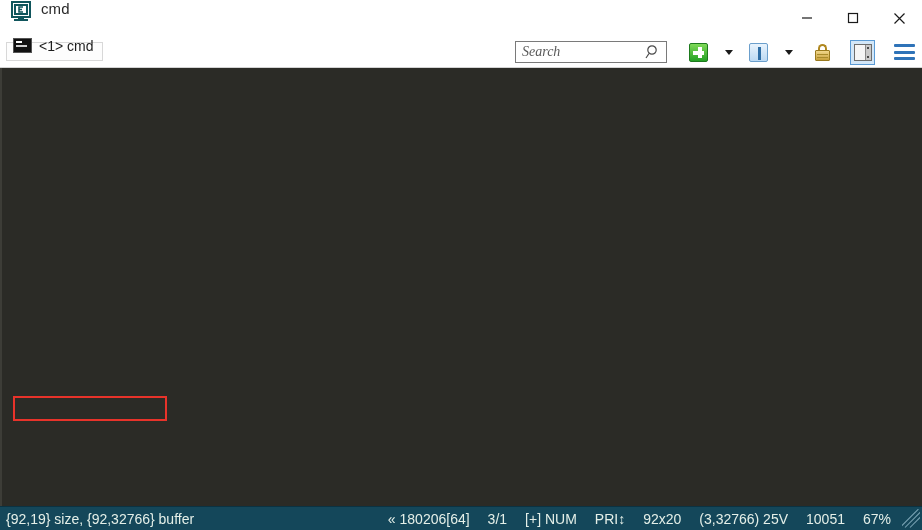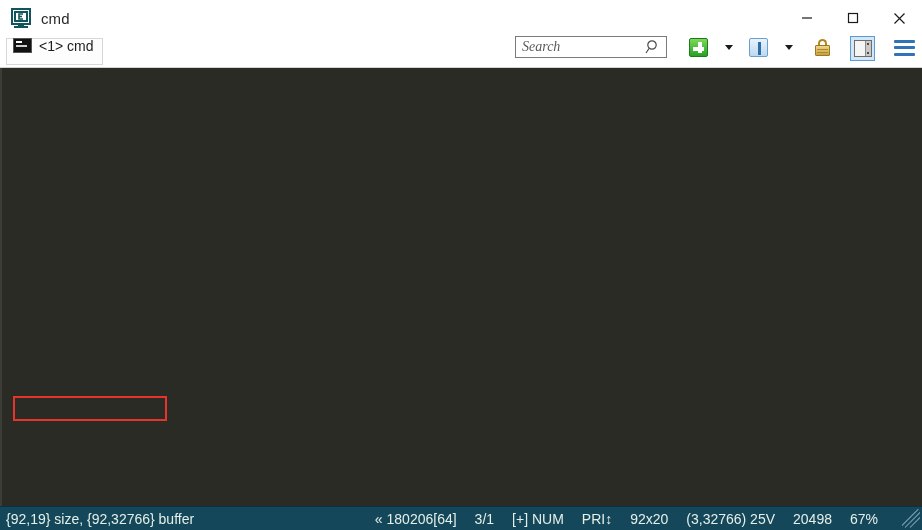--- a/index.html
+++ b/index.html
@@ -14,21 +14,21 @@
     position: relative;
     width: 922px; height: 530px;
     background: #ffffff;
     display: flex; flex-direction: column;
   }
 
   
   .titlebar {
     height: 36px;
     background: #ffffff;
-    display: flex; align-items: center;
+    display: flex; align-items: flex-start;
     flex: 0 0 36px;
     border-bottom: 0;
   }
   .app-icon {
     width: 22px; height: 22px;
     margin-left: 10px; margin-right: 9px;
     flex: 0 0 22px;
     position: relative;
   }
   .title-text {
@@ -47,21 +47,21 @@
   
   .tabrow {
     height: 32px;
     flex: 0 0 32px;
     background: #ffffff;
     display: flex; align-items: center;
     position: relative;
     border-bottom: 1px solid #d3d3d3;
   }
   .tab {
-    height: 27px;
+    height: 19px;
     margin-left: 6px;
     padding: 0 9px 12px 6px;
     border: 1px solid #d8d8d8;
     background: #fdfdfd;
     display: flex; align-items: center;
     gap: 7px;
   }
   .tab-icon {
     width: 19px; height: 15px;
     background: #111111;
@@ -78,21 +78,21 @@
     content: "";
     position: absolute; left: 2px; top: 6px;
     width: 11px; height: 2px; background: #cfcfcf;
   }
   .tab-label { font-size: 14px; color: #1d1d1d; }
 
   .toolbar-right {
     position: absolute;
     right: 6px; top: 0;
     height: 32px;
-    display: flex; 
+    display: flex; align-items: center;
     gap: 11px;
   }
   .search-box {
     width: 152px; height: 22px;
     border: 1px solid #7a7a7a;
     background: #ffffff;
     display: flex; align-items: center;
     position: relative;
     margin-right: 9px;
   }
@@ -247,21 +247,21 @@
     font-size: 14px;
     display: flex; align-items: center;
     position: relative;
     padding-left: 6px;
   }
   .sb-left { white-space: nowrap; text-align: right; }
   .sb-right {
     position: absolute; right: 0; top: 0; height: 24px;
     display: flex; align-items: center;
     gap: 0;
-    padding-right: 35px;
+    padding-right: 22px;
   }
   .sb-cell { padding: 0 9px; white-space: nowrap; }
   .grip {
     position: absolute; right: 2px; bottom: 1px;
     width: 18px; height: 20px;
     overflow: hidden;
   }
   .grip i {
     position: absolute;
     background: #7ea7b8;
@@ -390,21 +390,21 @@
 
   <div class="statusbar">
     <span class="sb-left">{92,19} size, {92,32766} buffer</span>
     <div class="sb-right">
       <span class="sb-cell">« 180206[64]</span>
       <span class="sb-cell">3/1</span>
       <span class="sb-cell">[+] NUM</span>
       <span class="sb-cell">PRI↕</span>
       <span class="sb-cell">92x20</span>
       <span class="sb-cell">(3,32766) 25V</span>
-      <span class="sb-cell">20498</span>
+      <span class="sb-cell">10051</span>
       <span class="sb-cell">67%</span>
     </div>
     <div class="grip">
       <i></i>
         <i></i>
         <i></i>
     </div>
   </div>
 
 </div>

